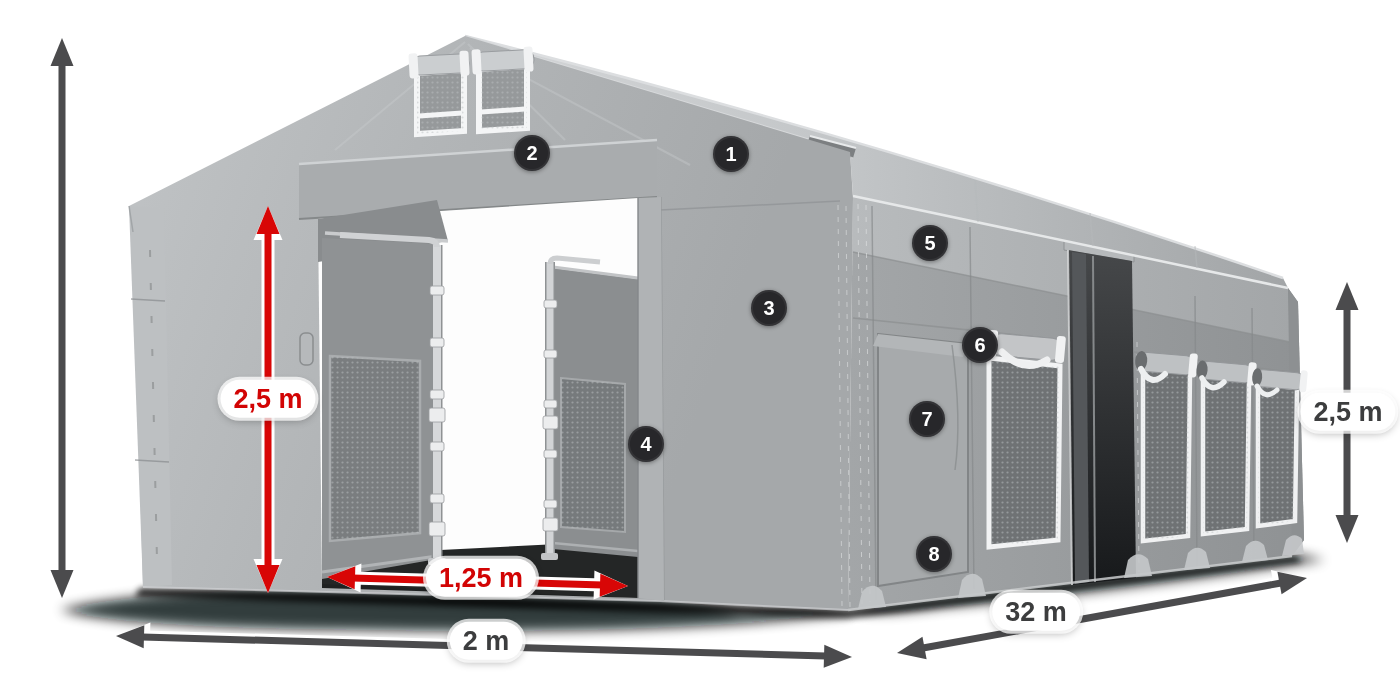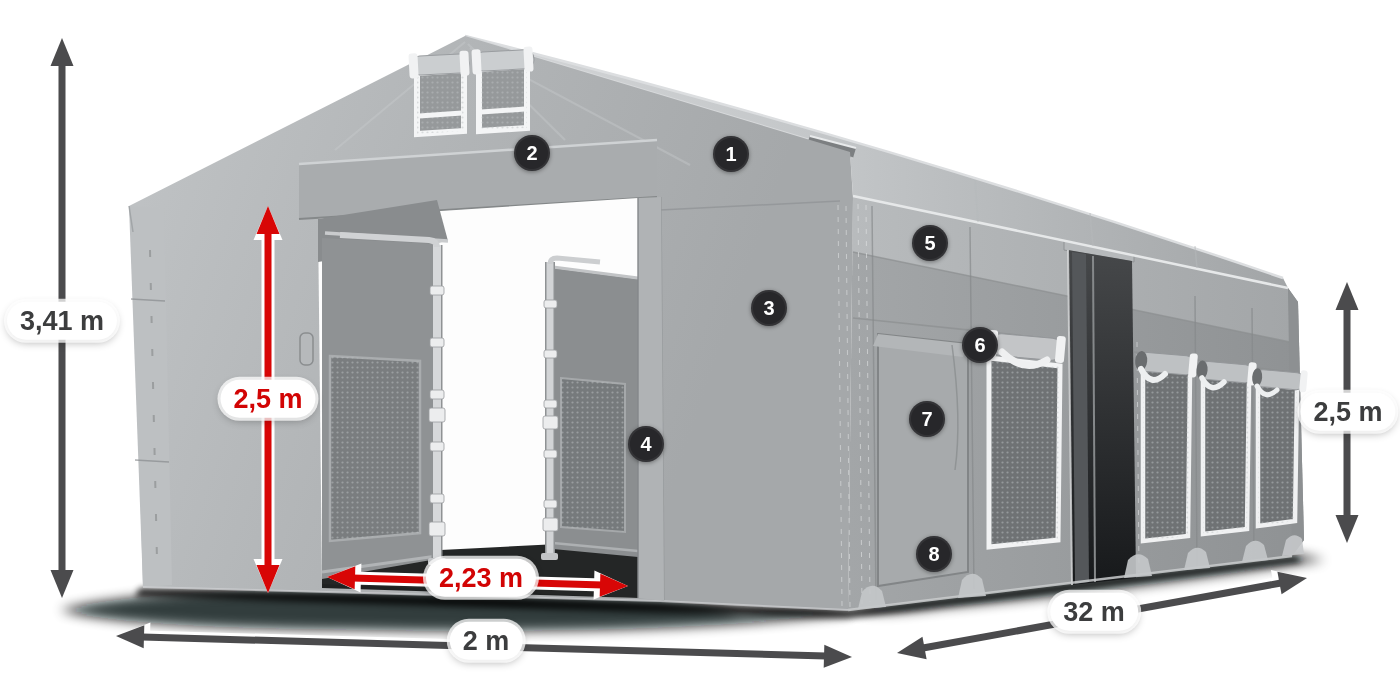--- a/index.html
+++ b/index.html
@@ -14,21 +14,21 @@
     background:#ffffff;border-radius:21px;padding:3px 13px;
     font-weight:bold;font-size:27px;line-height:1.2;color:#3c3d3e;
     white-space:nowrap;
     box-shadow:0 0 0 3px rgba(255,255,255,.75),0 3px 8px rgba(0,0,0,.30);
   }
   .dim-pill.red{color:#d20404;}
   .p-total-height{left:62px;top:321px;}
   .p-door-height{left:268px;top:399px;}
   .p-door-width{left:481px;top:578px;}
   .p-width{left:486px;top:641px;}
-  .p-length{left:1094px;top:612px;}
+  .p-length{left:1036px;top:612px;}
   .p-side-height{left:1348px;top:412px;}
   
   .marker{
     position:absolute;width:36px;height:36px;margin:-18px 0 0 -18px;
     border-radius:50%;background:#27272a;color:#fff;
     display:flex;align-items:center;justify-content:center;
     font-weight:bold;font-size:20px;cursor:pointer;
     box-shadow:0 1px 4px rgba(0,0,0,.4), inset 0 0 0 2px rgba(255,255,255,.06);
   }
   .m1{left:731px;top:154px;} .m2{left:532px;top:153px;}
@@ -353,19 +353,18 @@
 
   <div class="marker m1">1</div>
   <div class="marker m2">2</div>
   <div class="marker m3">3</div>
   <div class="marker m4">4</div>
   <div class="marker m5">5</div>
   <div class="marker m6">6</div>
   <div class="marker m7">7</div>
   <div class="marker m8">8</div>
 
-  <div class="dim-pill p-total-height">3,41 m</div>
   <div class="dim-pill red p-door-height">2,5 m</div>
-  <div class="dim-pill red p-door-width">2,23 m</div>
+  <div class="dim-pill red p-door-width">1,25 m</div>
   <div class="dim-pill p-width">2 m</div>
   <div class="dim-pill p-length">32 m</div>
   <div class="dim-pill p-side-height">2,5 m</div>
 </div>
 
 </body></html>

